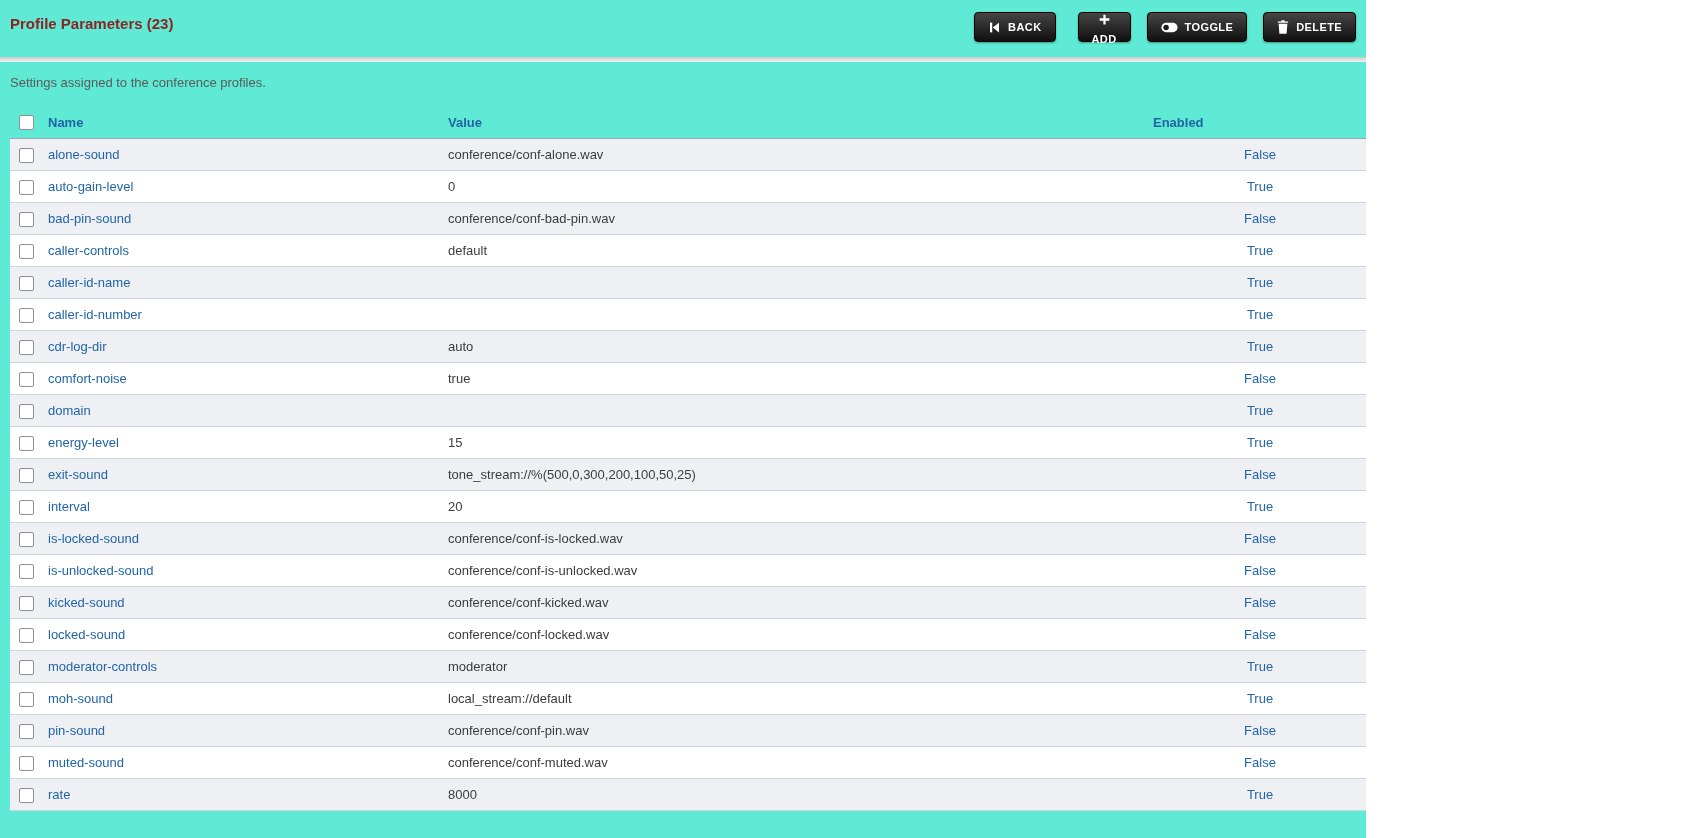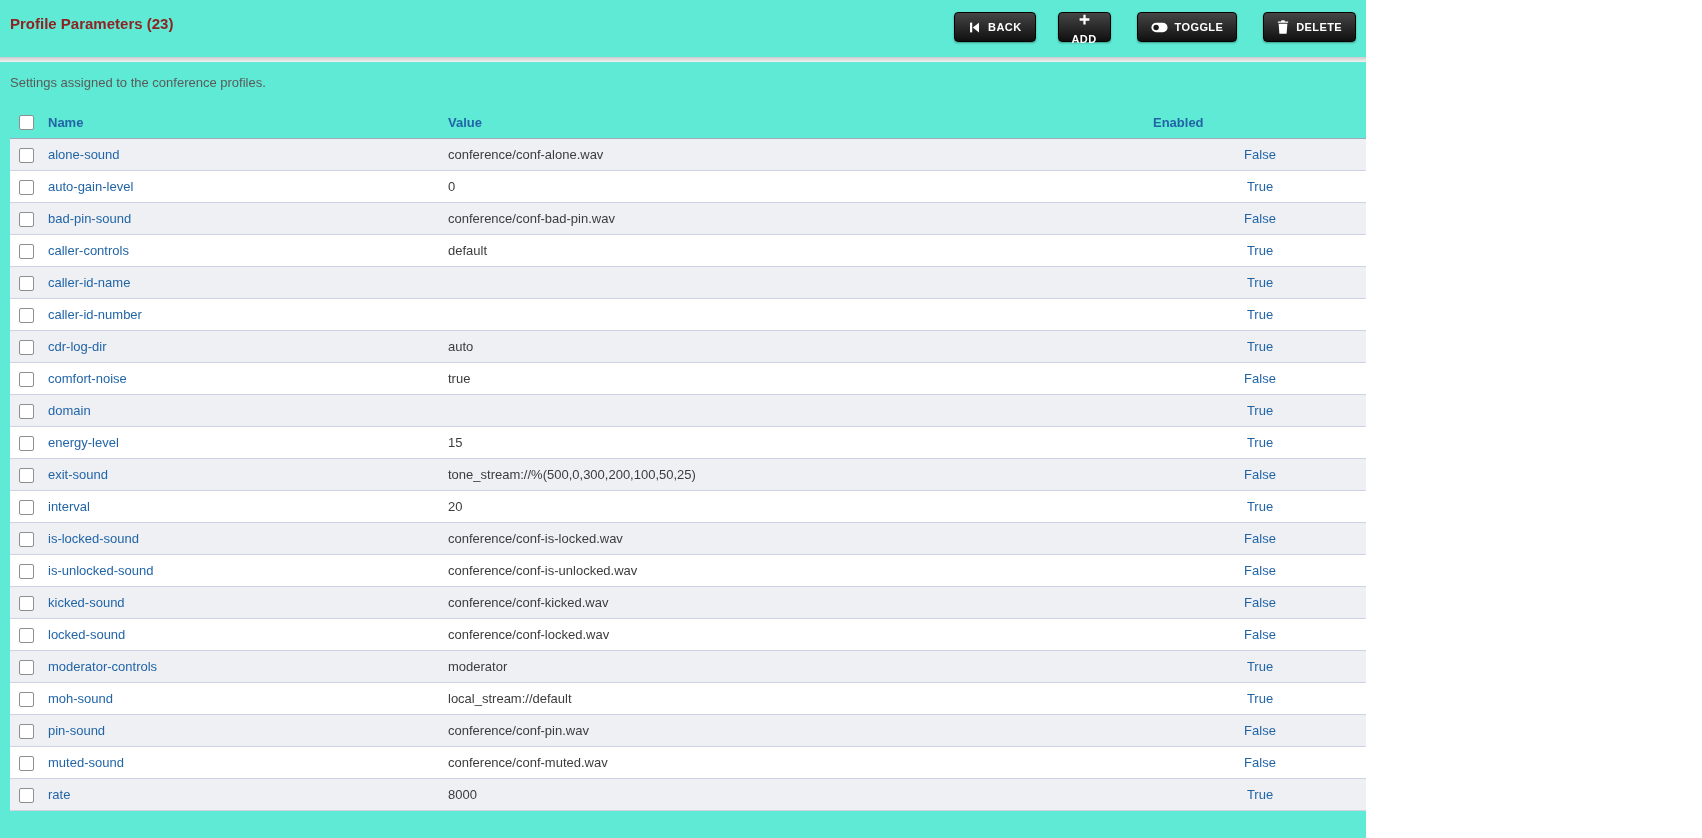--- a/index.html
+++ b/index.html
@@ -11,21 +11,21 @@
   
   .topbar{display:flex;justify-content:space-between;align-items:flex-start;padding:12px 10px 0 10px;height:36px;}
   .page-title{margin:3px 0 0 0;font-size:15px;font-weight:bold;color:var(--title,#8e2323);}
   .actions{display:flex;align-items:center;}
   .btn{
     display:inline-flex;align-items:center;gap:7px;height:30px;padding:0 13px;
     background:linear-gradient(#454545,#101010);border:1px solid #000;border-radius:4px;
     color:#fff;font-family:"Liberation Sans",sans-serif;font-size:11px;font-weight:bold;letter-spacing:.4px;
     box-shadow:0 1px 2px rgba(0,0,0,.35);cursor:pointer;
   }
-  .btn + .btn{margin-left:26px;}
+  .btn + .btn{margin-left:16px;}
   .btn.add{margin-left:22px;flex-direction:column;}
   .btn .ico{display:inline-flex;align-items:center;}
   
   .band{height:5px;background:linear-gradient(#cccccc,#f2f2f2);margin-top:9px;}
   .subtitle{margin:13px 10px 16px 10px;color:var(--subtitle,#5a5a5a);}
   
   table.params{border-collapse:collapse;table-layout:fixed;width:1682px;margin:14px 10px 0 10px;}
   col.c-cb{width:30px;} col.c-name{width:400px;} col.c-value{width:705px;}
   col.c-enabled{width:230px;} col.c-desc{width:auto;}
   th{

